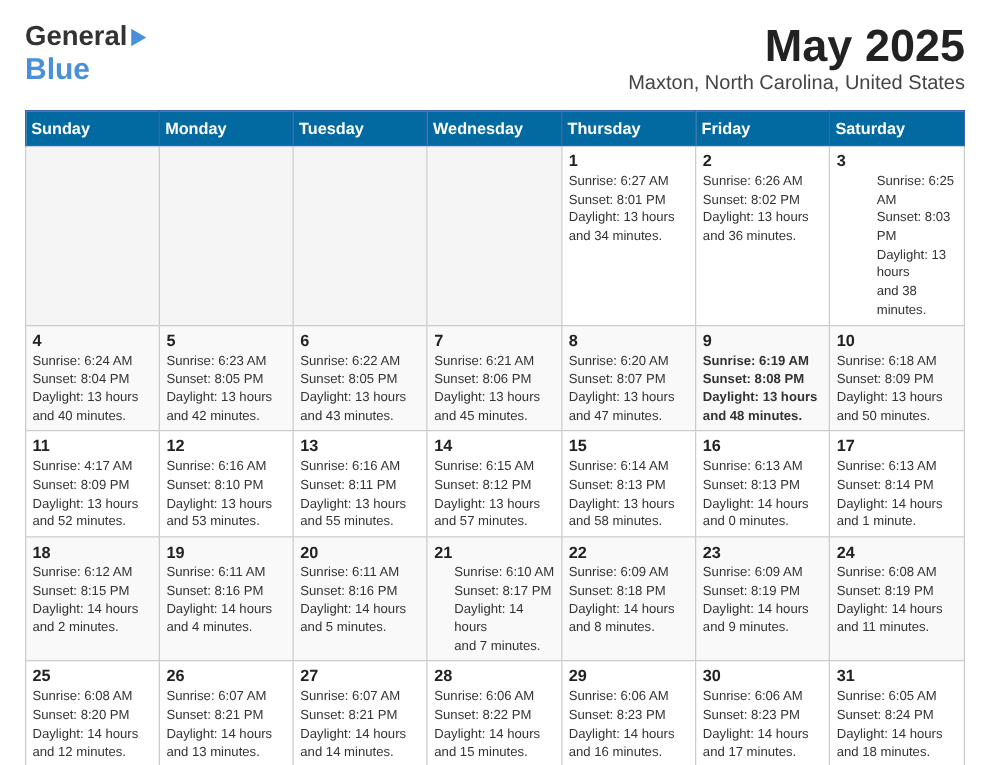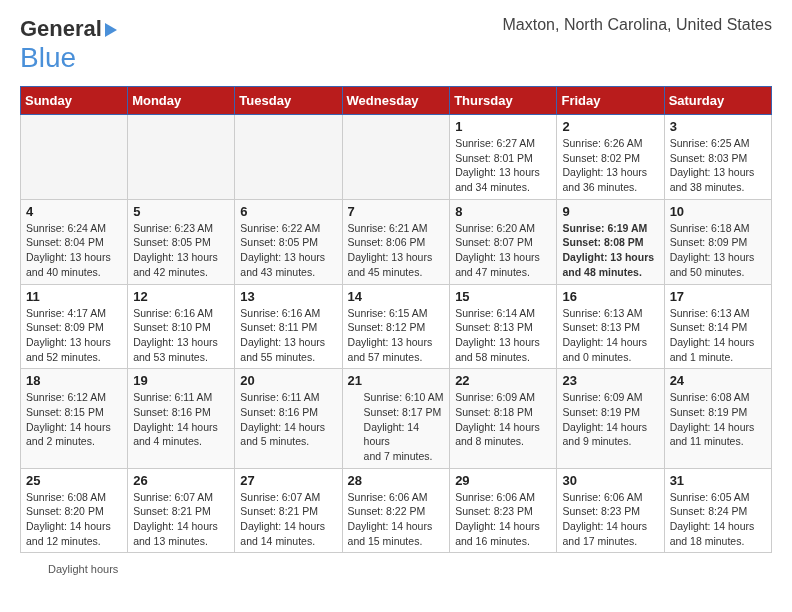--- a/index.html
+++ b/index.html
@@ -42,21 +42,21 @@
     .title-location {
       font-size: 16px;
       color: #444;
     }
     .calendar {
       width: 100%;
       border-collapse: collapse;
       border: 1px solid #ccc;
     }
     .calendar th {
-      background-color: #b91c1c;
+      background-color: #0369a1;
       color: #fff;
       font-size: 13px;
       font-weight: bold;
       padding: 6px 4px;
       text-align: left;
       border: 1px solid #3a62b0;
     }
     .calendar td {
       border: 1px solid #ccc;
       vertical-align: top;
@@ -92,23 +92,24 @@
 </head>
 <body>
 
 <div class="header-area">
   <div class="logo">
     <div class="logo-top">
       <span class="logo-line">
         <span style="color:#333;">General</span><span style="display:inline-block;width:0;height:0;border-top:7px solid transparent;border-bottom:7px solid transparent;border-left:12px solid #4a90d9;margin-left:3px;vertical-align:middle;"></span>
       </span>
     </div>
-    <span class="logo-line" style="color:#4a90d9;font-size:28px;font-weight:normal;">Blue</span>
+    <span class="logo-line" style="color:#4a90d9;font-size:24px;font-weight:bold;">Blue</span>
   </div>
   <div class="title-area">
+    <div class="title-month">May 2025</div>
     <div class="title-location">Maxton, North Carolina, United States</div>
   </div>
 </div>
 
 <table class="calendar">
   <thead>
     <tr>
     <th>Sunday</th>
         <th>Monday</th>
         <th>Tuesday</th>
@@ -133,21 +134,21 @@
         </td>
         <td>
           <div class="day-num">2</div>
           <div class="day-detail" style="white-space: pre-line;">Sunrise: 6:26 AM
 Sunset: 8:02 PM
 Daylight: 13 hours
 and 36 minutes.</div>
         </td>
         <td>
           <div class="day-num">3</div>
-          <div class="day-detail" style="white-space: pre-line;">Sunrise: 6:25 AM
+          <div class="day-detail" style="white-space: pre-line; margin-left: 32px;">Sunrise: 6:25 AM
 Sunset: 8:03 PM
 Daylight: 13 hours
 and 38 minutes.</div>
         </td>
       </tr>
       <tr>
         <td>
           <div class="day-num">4</div>
           <div class="day-detail" style="white-space: pre-line;">Sunrise: 6:24 AM
 Sunset: 8:04 PM

